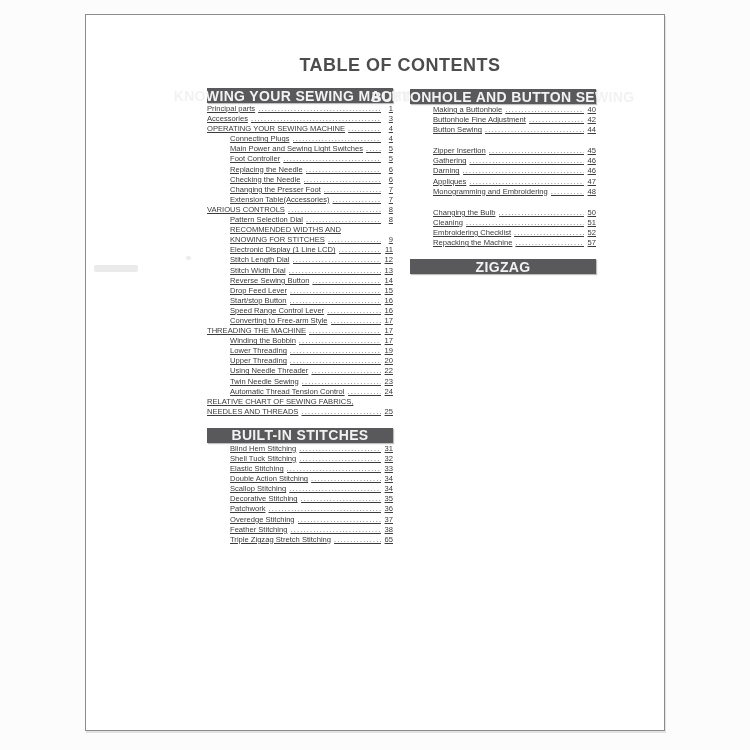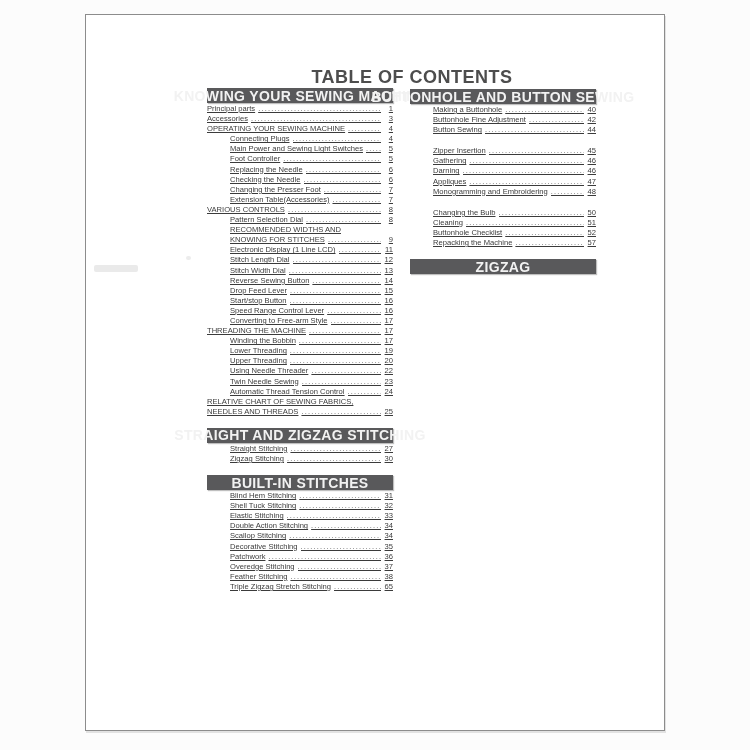--- a/index.html
+++ b/index.html
@@ -15,21 +15,21 @@
     font-family:"Liberation Sans", sans-serif;
     overflow:hidden;
   }
   .page{
     position:absolute;left:85px;top:14px;width:578px;height:715px;
     background:#ffffff;
     border:1px solid var(--page-border);
     box-shadow:1px 2px 0 rgba(0,0,0,0.10);
   }
   .title{
-    position:absolute;top:40px;left:114px;width:400px;margin:12px;
+    position:absolute;top:40px;left:114px;width:400px;margin:0;
     text-align:center;font-size:18px;font-weight:bold;
     color:#4d4d4d;letter-spacing:0.5px;
   }
   .col{
     position:absolute;font-size:7.6px;color:var(--text-color);
   }
   .col-left{left:121px;top:73px;width:186px;}
   .col-right{left:324px;top:74px;width:186px;}
   .section{margin-bottom:11px;}
   .section-header{
@@ -225,35 +225,20 @@
           <span class="pagenum"></span>
         </div>
         <div class="row indent-0">
           <span class="label">NEEDLES AND THREADS</span>
           <span class="leader"></span>
           <span class="pagenum">25</span>
         </div>
       </div>
       <div class="section">
         <div class="section-header">
-          <span>STRAIGHT AND ZIGZAG STITCHING</span>
-        </div>
-        <div class="row indent-1">
-          <span class="label">Straight Stitching</span>
-          <span class="leader"></span>
-          <span class="pagenum">27</span>
-        </div>
-        <div class="row indent-1">
-          <span class="label">Zigzag Stitching</span>
-          <span class="leader"></span>
-          <span class="pagenum">30</span>
-        </div>
-      </div>
-      <div class="section">
-        <div class="section-header">
           <span>BUILT-IN STITCHES</span>
         </div>
         <div class="row indent-1">
           <span class="label">Blind Hem Stitching</span>
           <span class="leader"></span>
           <span class="pagenum">31</span>
         </div>
         <div class="row indent-1">
           <span class="label">Shell Tuck Stitching</span>
           <span class="leader"></span>
@@ -354,21 +339,21 @@
           <span class="label">Changing the Bulb</span>
           <span class="leader"></span>
           <span class="pagenum">50</span>
         </div>
         <div class="row indent-1">
           <span class="label">Cleaning</span>
           <span class="leader"></span>
           <span class="pagenum">51</span>
         </div>
         <div class="row indent-1">
-          <span class="label">Buttonhole Checklist</span>
+          <span class="label">Embroidering Checklist</span>
           <span class="leader"></span>
           <span class="pagenum">52</span>
         </div>
         <div class="row indent-1">
           <span class="label">Repacking the Machine</span>
           <span class="leader"></span>
           <span class="pagenum">57</span>
         </div>
       </div>
       <div class="section">

